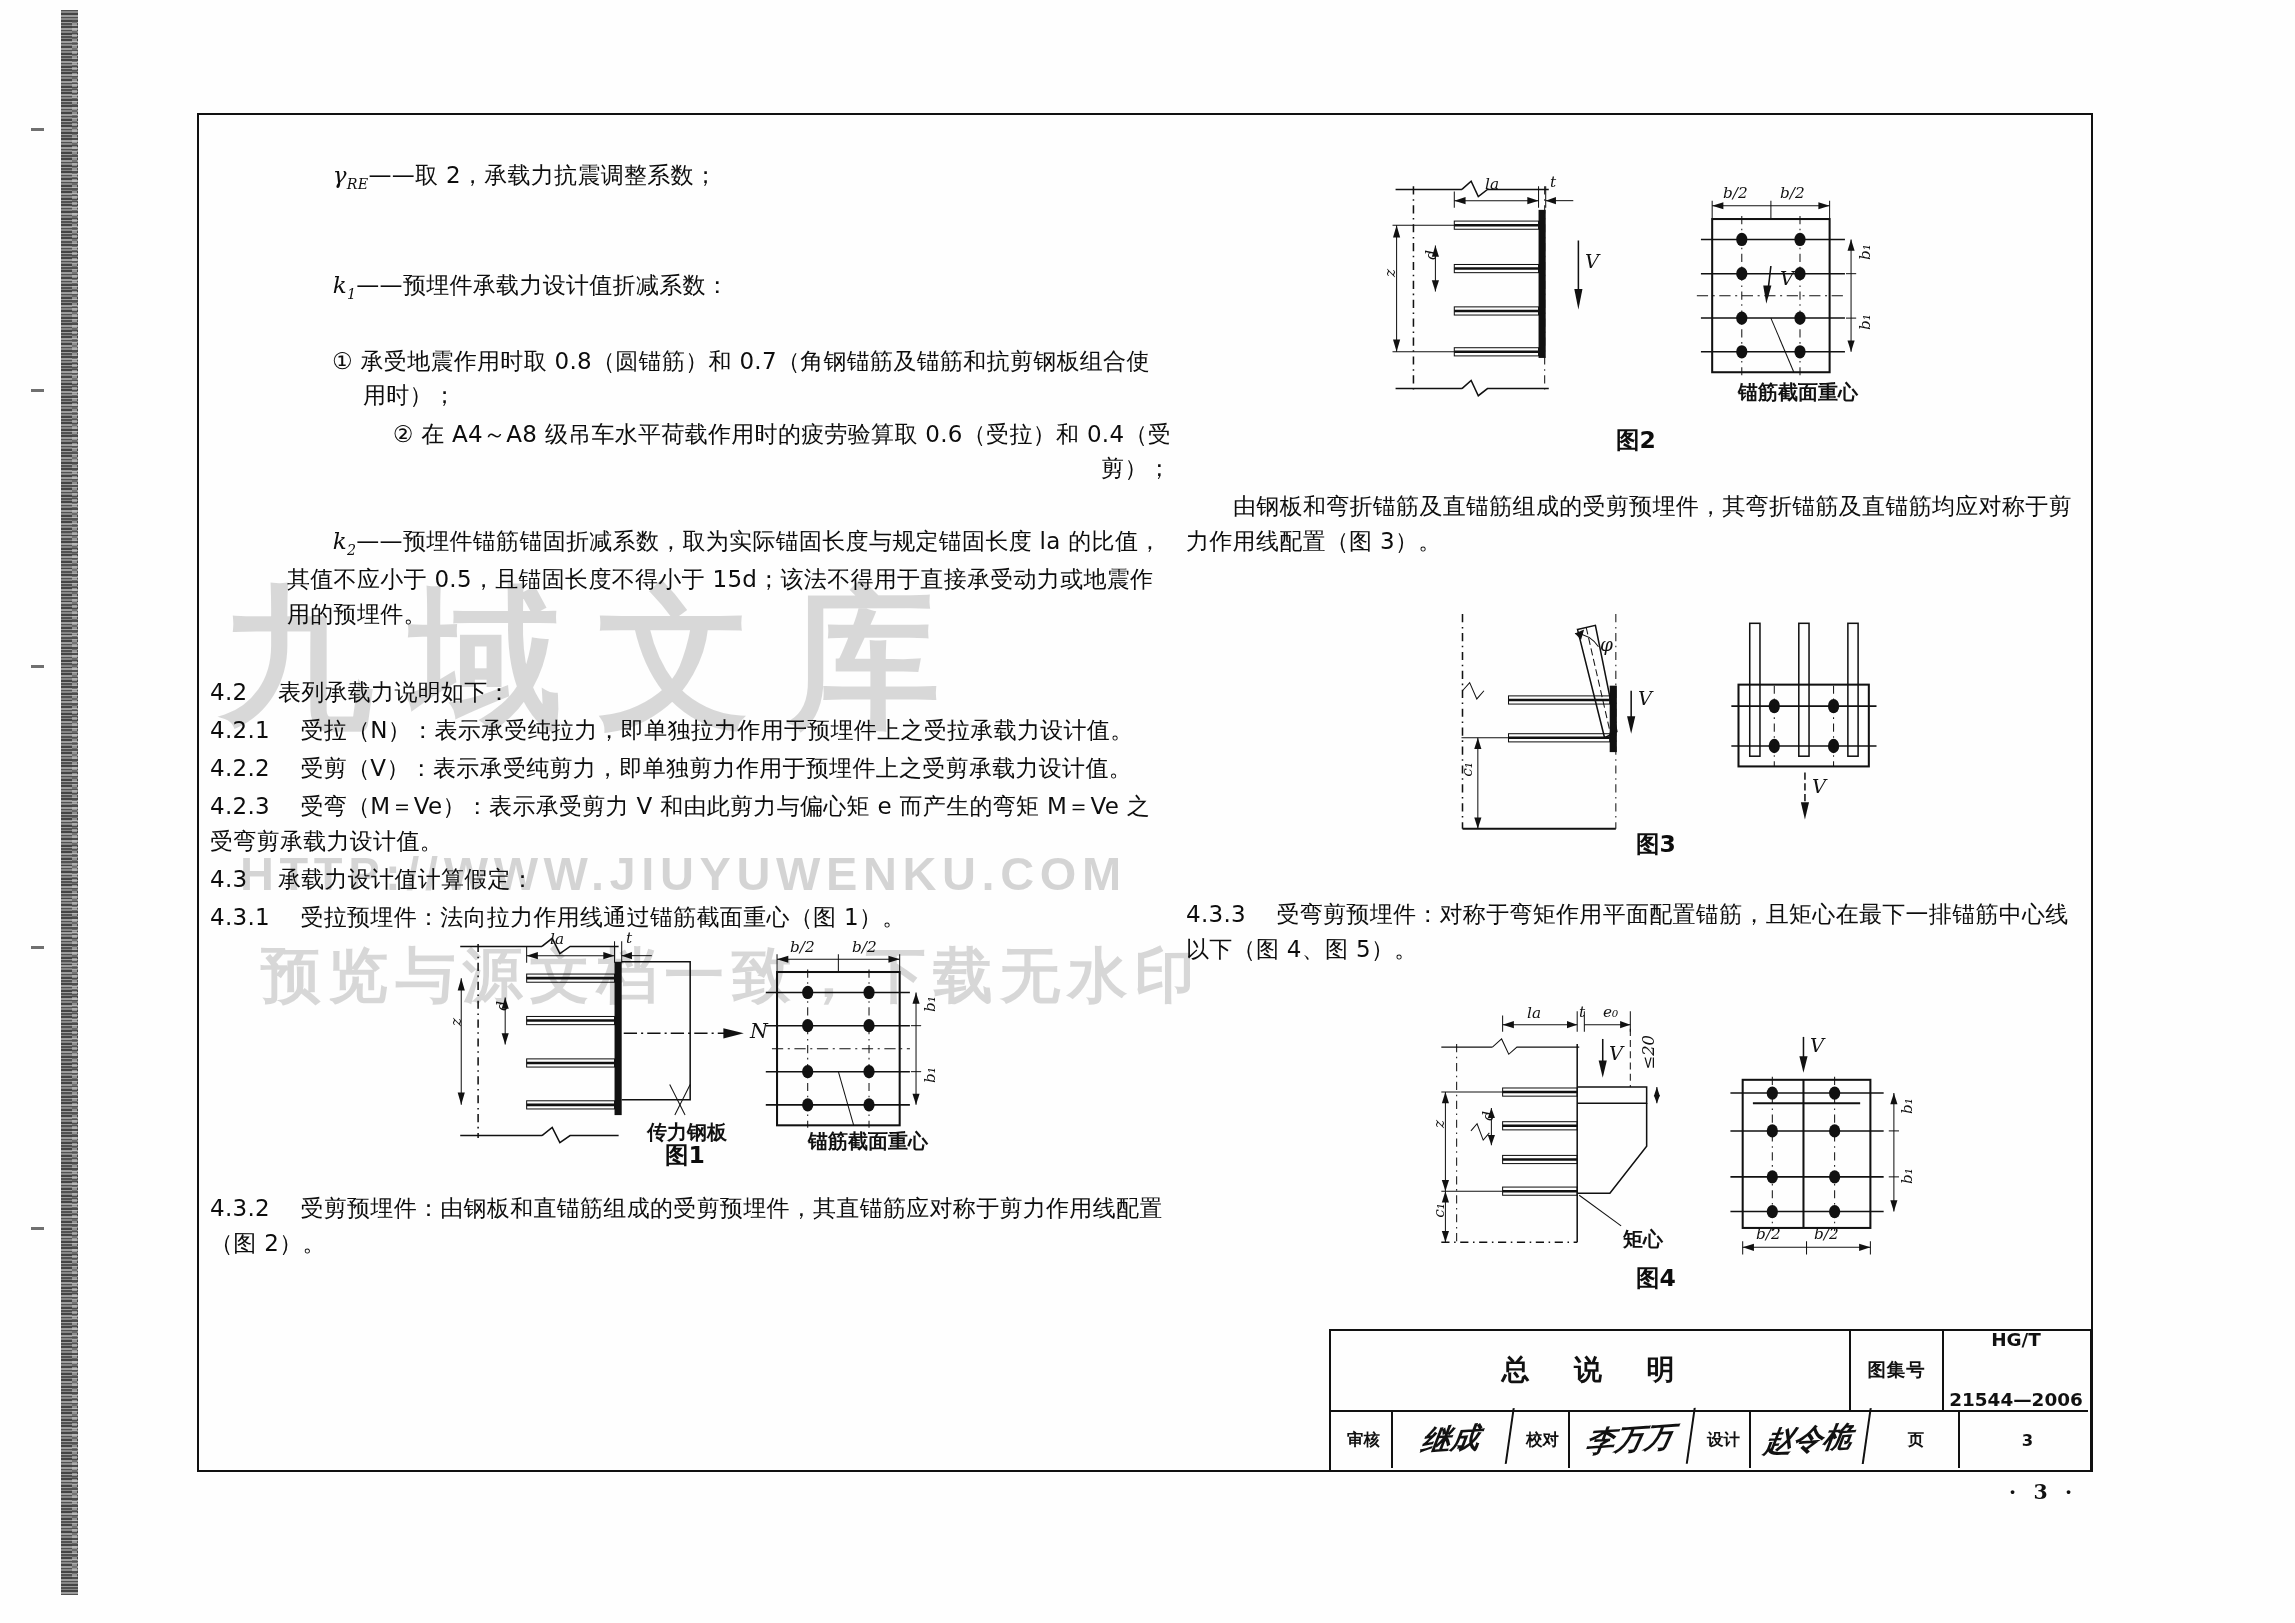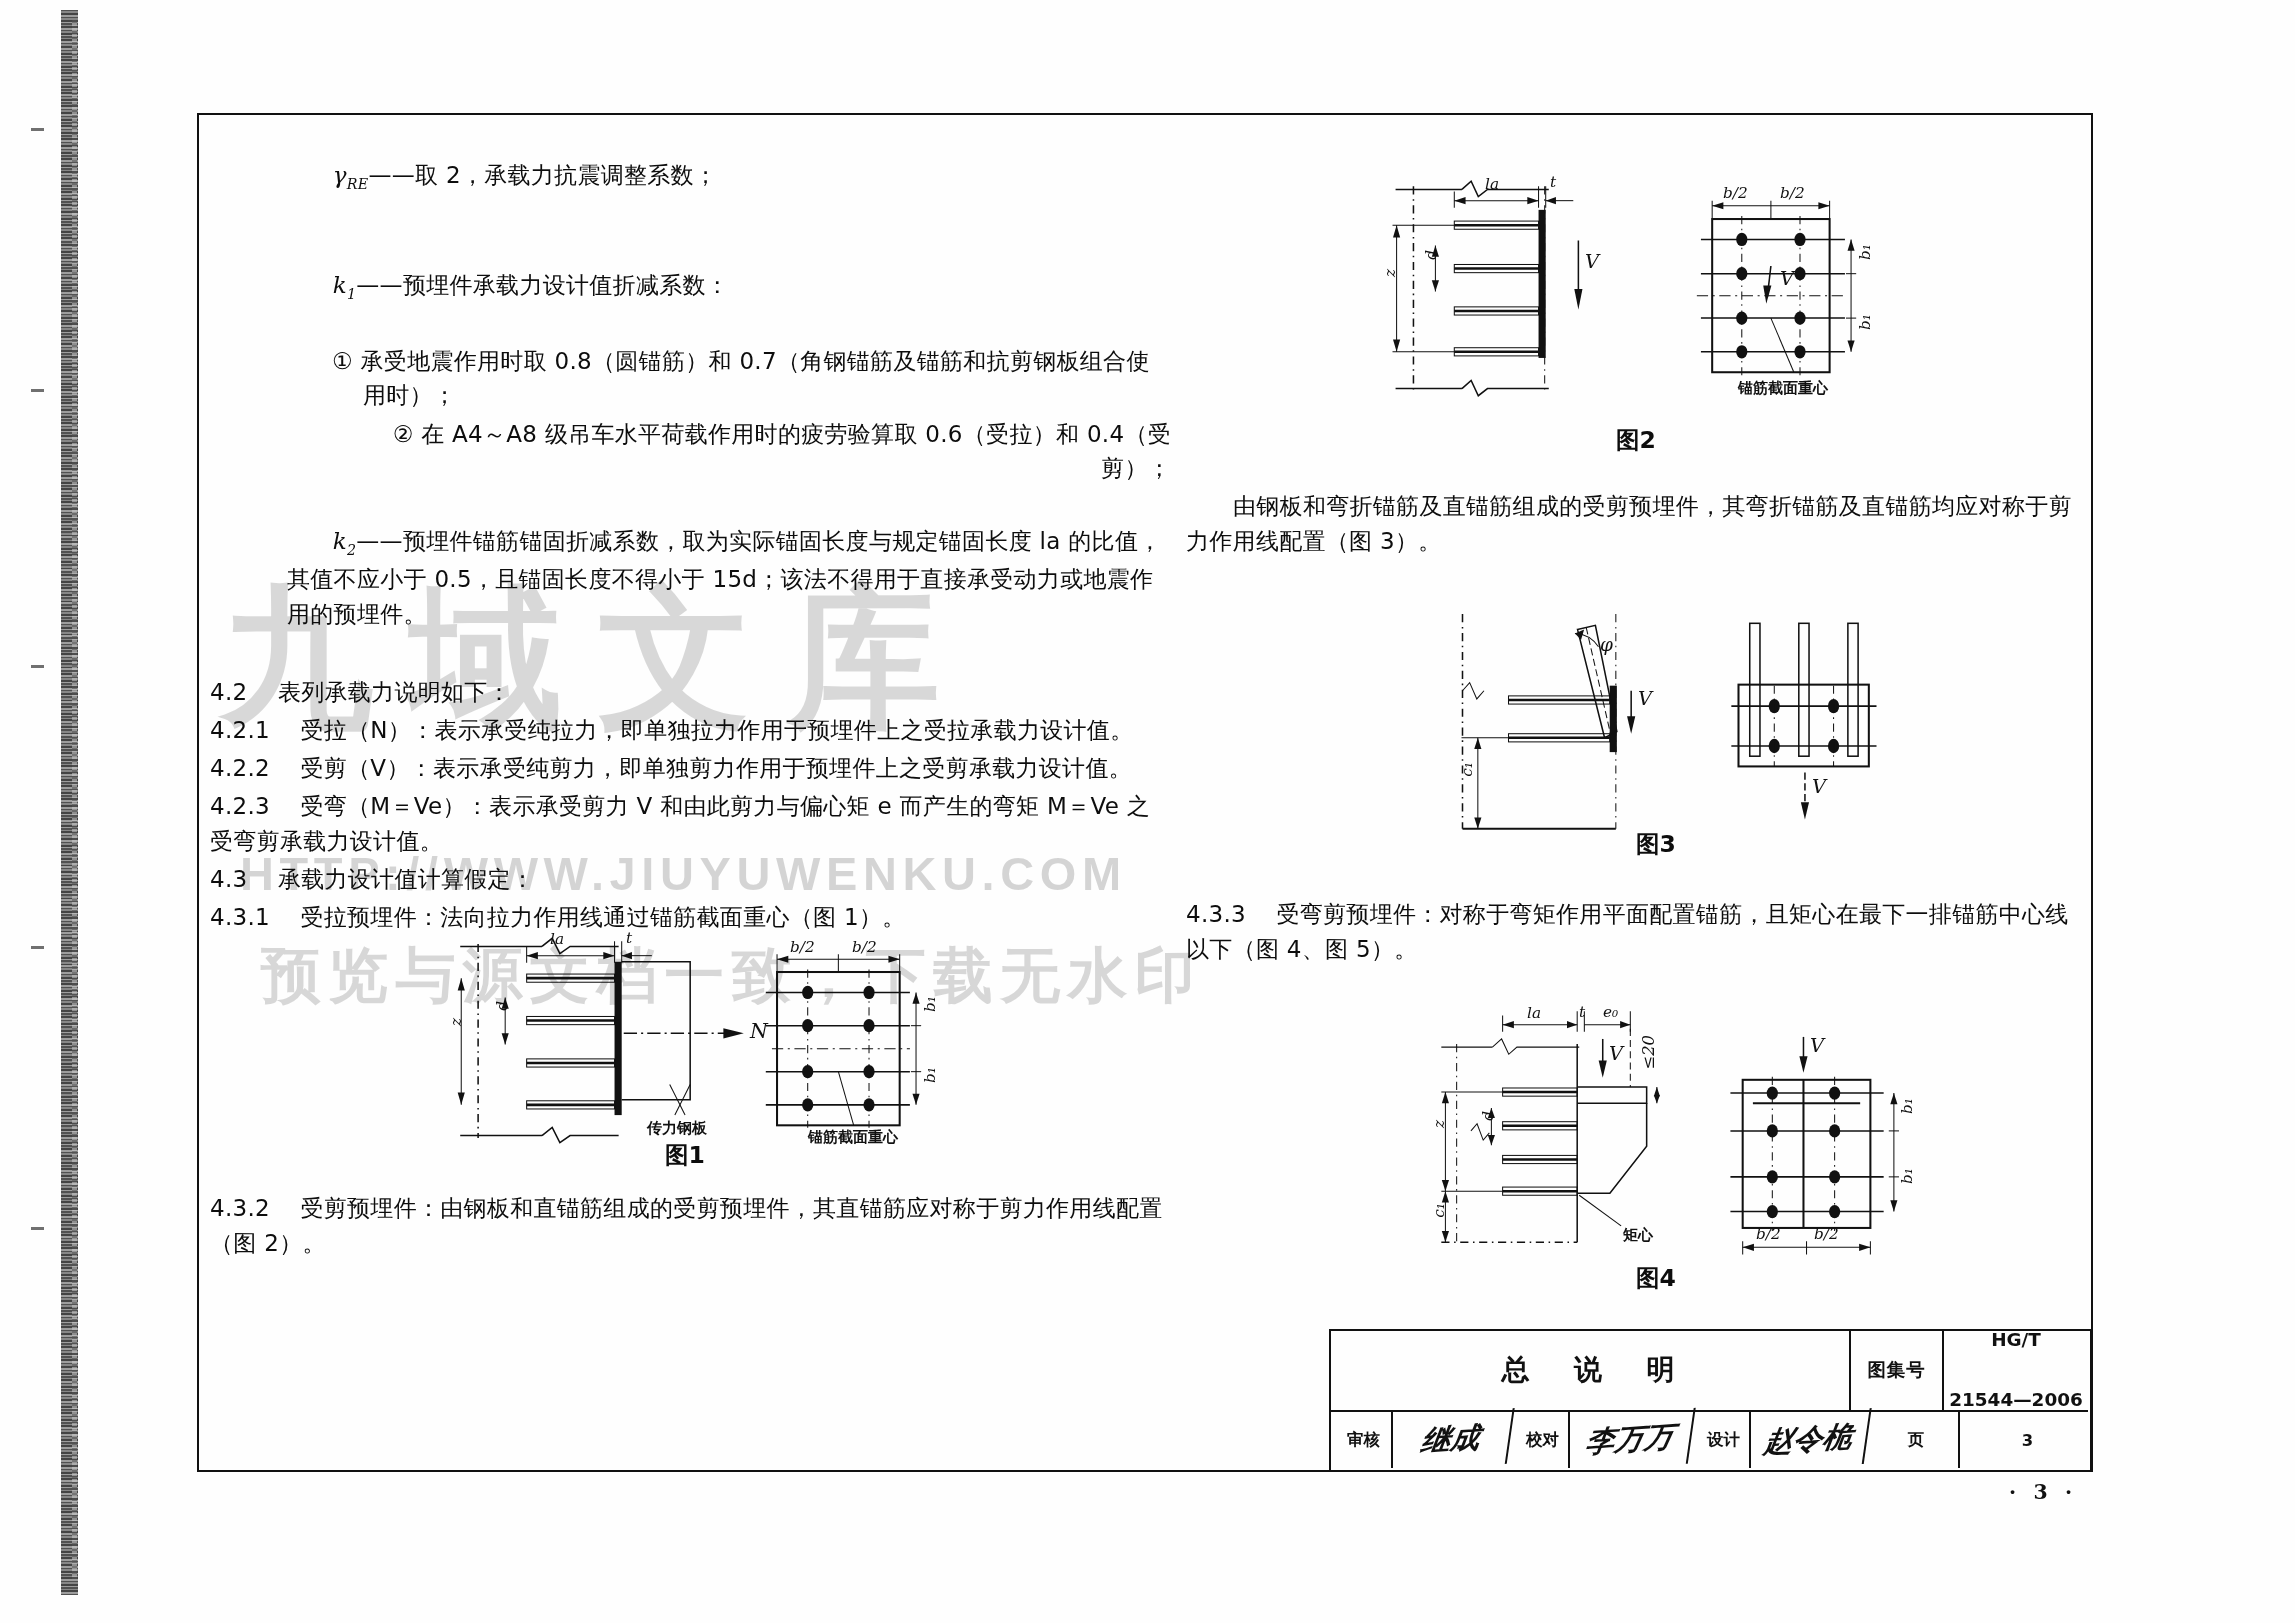--- a/index.html
+++ b/index.html
@@ -47,21 +47,21 @@
   .sym{font-family:"DejaVu Serif","Liberation Serif",serif;font-style:italic;}
   sub{font-size:.62em;}
 
   
   .fig{position:absolute;margin-top:16px;}
   .figcap{
     position:absolute;font-size:23.5px;font-weight:bold;color:#0d0d0d;
     font-family:"DejaVu Sans","Liberation Sans",sans-serif;
   }
   .lbl{position:absolute;font-size:15.3px;font-family:"DejaVu Serif","Liberation Serif",serif;font-style:italic;color:#111;}
-  .lbl.cn{font-family:"DejaVu Sans","Liberation Sans",sans-serif;font-style:normal;font-weight:bold;font-size:15px;}
+  .lbl.cn{font-family:"DejaVu Sans","Liberation Sans",sans-serif;font-style:normal;font-weight:bold;font-size:20px;}
   .vert{writing-mode:vertical-rl;transform:rotate(180deg);}
 
   
   .wm{position:absolute;pointer-events:none;color:#000;opacity:.13;font-weight:bold;}
   .wm-big{
     left:220px;top:557px;font-size:153px;letter-spacing:36px;
     font-family:"DejaVu Sans","Liberation Sans",sans-serif;opacity:.145;
   }
   .wm-url{
     left:240px;top:846px;font-size:47px;letter-spacing:5.6px;

